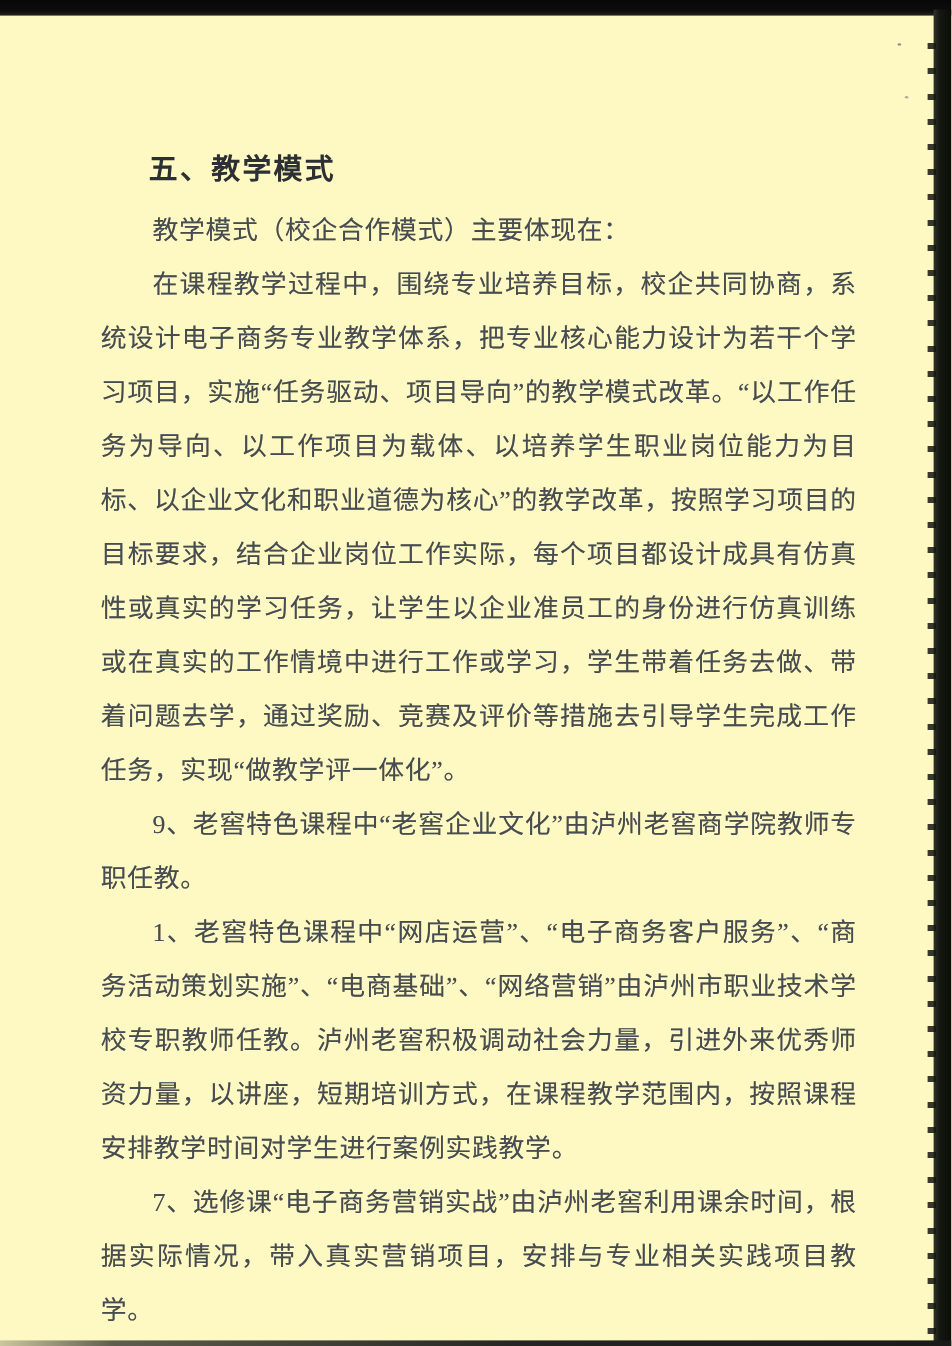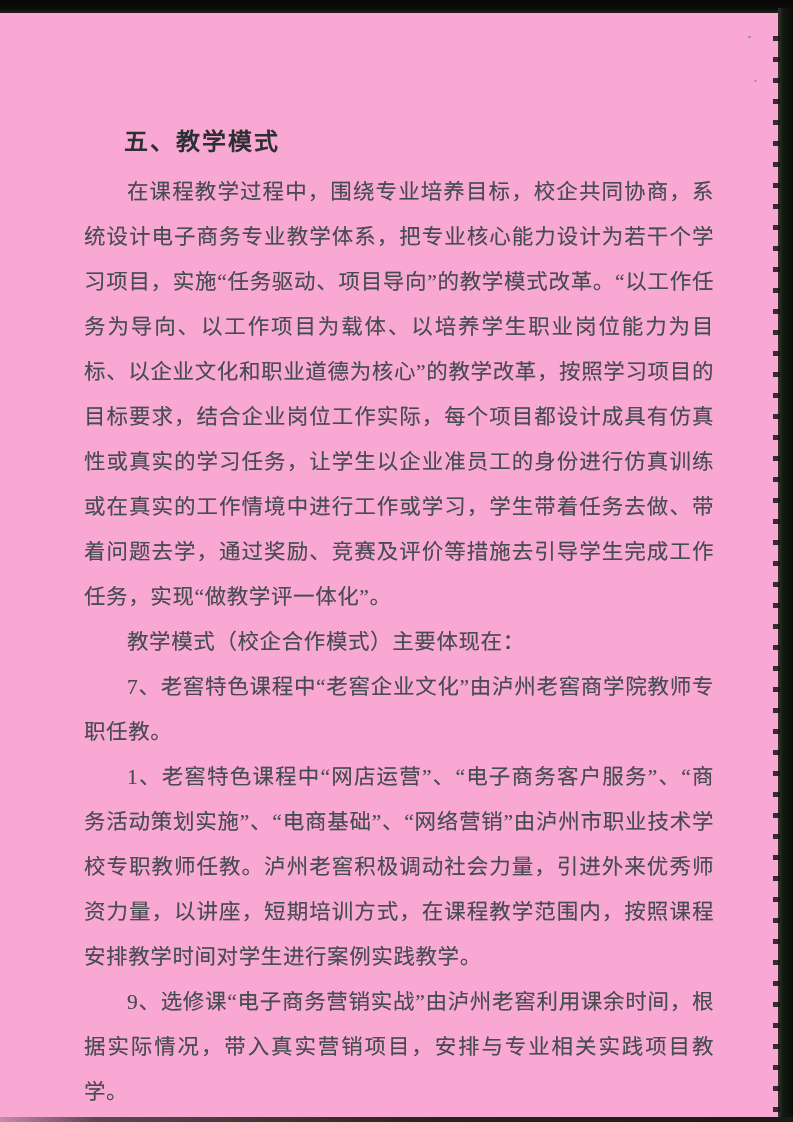--- a/index.html
+++ b/index.html
@@ -4,21 +4,21 @@
 <style>
   html, body {
     margin: 0;
     padding: 0;
     background: #ffffff;
   }
   .scan-page {
     position: relative;
     width: 793px;
     height: 1122px;
-    background: #f9a8d4;
+    background: #fef9c3;
     overflow: hidden;
     font-family: "Liberation Serif", "DejaVu Serif", serif;
   }
   
   .scan-edge-top {
     position: absolute;
     top: 0; left: 0; right: 0;
     height: 13px;
     background: linear-gradient(to bottom, #070707 0%, #0d0d0c 70%, #23231f 100%);
   }
@@ -83,29 +83,29 @@
   }
 </style>
 </head>
 <body>
 
 <div class="scan-page">
 
   <div class="document-content">
     <h2 class="section-heading">五、教学模式</h2>
 
+    <p class="body-paragraph">教学模式（校企合作模式）主要体现在：</p>
+
     <p class="body-paragraph">在课程教学过程中，围绕专业培养目标，校企共同协商，系统设计电子商务专业教学体系，把专业核心能力设计为若干个学习项目，实施“任务驱动、项目导向”的教学模式改革。“以工作任务为导向、以工作项目为载体、以培养学生职业岗位能力为目标、以企业文化和职业道德为核心”的教学改革，按照学习项目的目标要求，结合企业岗位工作实际，每个项目都设计成具有仿真性或真实的学习任务，让学生以企业准员工的身份进行仿真训练或在真实的工作情境中进行工作或学习，学生带着任务去做、带着问题去学，通过奖励、竞赛及评价等措施去引导学生完成工作任务，实现“做教学评一体化”。</p>
 
-    <p class="body-paragraph">教学模式（校企合作模式）主要体现在：</p>
-
-    <p class="body-paragraph">7、老窖特色课程中“老窖企业文化”由泸州老窖商学院教师专职任教。</p>
+    <p class="body-paragraph">9、老窖特色课程中“老窖企业文化”由泸州老窖商学院教师专职任教。</p>
 
     <p class="body-paragraph">1、老窖特色课程中“网店运营”、“电子商务客户服务”、“商务活动策划实施”、“电商基础”、“网络营销”由泸州市职业技术学校专职教师任教。泸州老窖积极调动社会力量，引进外来优秀师资力量，以讲座，短期培训方式，在课程教学范围内，按照课程安排教学时间对学生进行案例实践教学。</p>
 
-    <p class="body-paragraph">9、选修课“电子商务营销实战”由泸州老窖利用课余时间，根据实际情况，带入真实营销项目，安排与专业相关实践项目教学。</p>
+    <p class="body-paragraph">7、选修课“电子商务营销实战”由泸州老窖利用课余时间，根据实际情况，带入真实营销项目，安排与专业相关实践项目教学。</p>
   </div>
 
   <div class="scan-edge-top"></div>
   <div class="scan-edge-right"></div>
   <div class="scan-binding-dots"></div>
   <div class="scan-edge-bottom"></div>
   <div class="scan-speck speck-1"></div>
   <div class="scan-speck speck-2"></div>
 
 </div>

